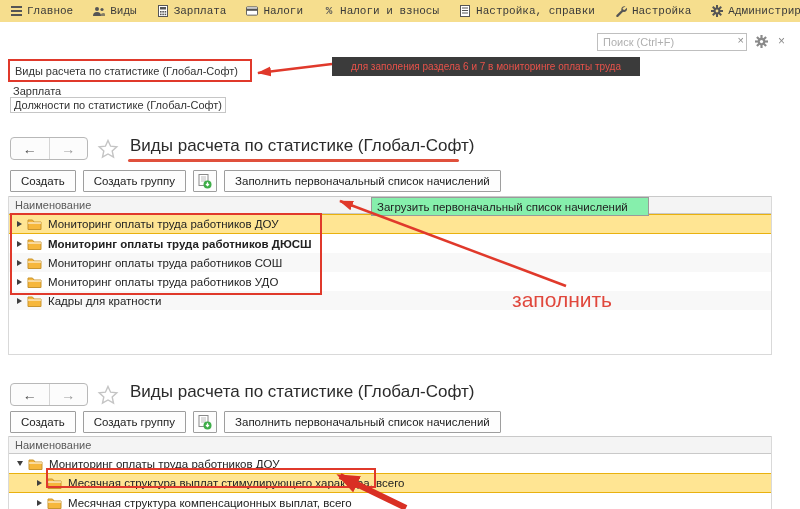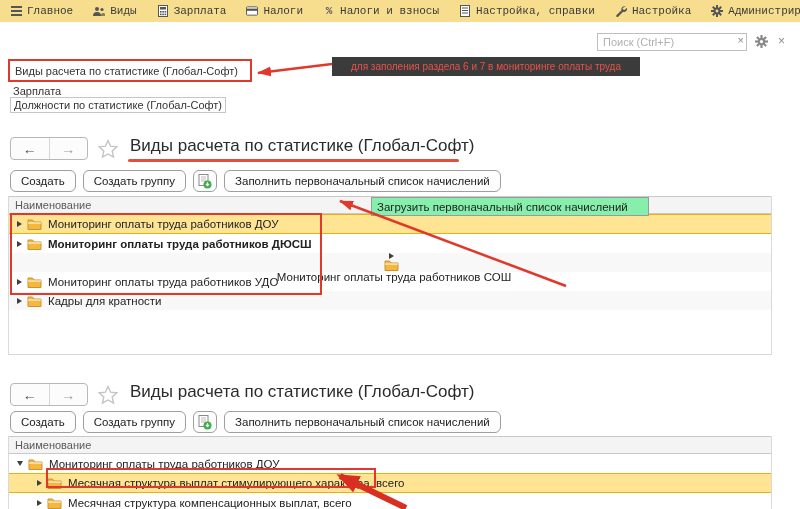--- a/index.html
+++ b/index.html
@@ -41,21 +41,21 @@
     background:#fcfcfc; display:flex; }
   .navbtns .nb { flex:1; display:flex; align-items:center; justify-content:center; font-size:14px; cursor:pointer; }
   .navbtns .nb.back { color:#4a4a4a; border-right:1px solid #d5d5d5; }
   .navbtns .nb.fwd { color:#9a9a9a; }
   .star { position:absolute; width:24px; height:24px; cursor:pointer; }
   .ptitle { position:absolute; font-size:17px; color:#2b2b2b; white-space:nowrap; }
   .title-underline { position:absolute; left:128px; width:331px; height:3px; background:#E0503C; border-radius:2px; }
 
   
   .toolbar { position:absolute; left:10px; display:flex; gap:7px; }
-  .btn { height:22px; border:1px solid #9e9e9e; border-radius:6px; background:#fdfdfd;
+  .btn { height:22px; border:1px solid #9e9e9e; border-radius:1px; background:#fdfdfd;
     font-size:11.5px; color:#222; padding:0 10px; display:flex; align-items:center; cursor:pointer;
     font-family:inherit; white-space:nowrap; }
   .btn.iconbtn { width:24px; padding:0; justify-content:center; }
 
   
   .tbl { position:absolute; left:8px; width:764px; background:#fff;
     border-left:1px solid #d9d9d9; border-right:1px solid #d9d9d9; border-bottom:1px solid #d9d9d9; }
   .tbl-head { height:18px; background:#f4f4f4; border-top:1px solid #c9c9c9; border-bottom:1px solid #c9c9c9;
     display:flex; align-items:center; padding-left:6px; font-size:11px; color:#5a5a5a; }
   .trow { height:19px; display:flex; align-items:center; position:relative; font-size:11.5px; color:#222;
@@ -251,21 +251,21 @@
     <div class="trow" style="padding-left:8px;font-weight:bold;">
       <span class="exp closed"></span>
       <span class="fold">
           <svg width="15" height="12" viewBox="0 0 15 12">
             <path d="M1 2 h4.5 l1.5 2 H14 v7.5 H1z" fill="#F6B73C" stroke="#C9952F"></path>
             <path d="M1 5 h13" stroke="#fff" stroke-width="1"></path>
           </svg>
         </span>
       <span>Мониторинг оплаты труда работников ДЮСШ</span>
     </div>
-    <div class="trow alt" style="padding-left:8px;flex-direction:column;">
+    <div class="trow alt" style="padding-left:8px;">
       <span class="exp closed"></span>
       <span class="fold">
           <svg width="15" height="12" viewBox="0 0 15 12">
             <path d="M1 2 h4.5 l1.5 2 H14 v7.5 H1z" fill="#F6B73C" stroke="#C9952F"></path>
             <path d="M1 5 h13" stroke="#fff" stroke-width="1"></path>
           </svg>
         </span>
       <span>Мониторинг оплаты труда работников СОШ</span>
     </div>
     <div class="trow" style="padding-left:8px;">
@@ -287,20 +287,21 @@
           </svg>
         </span>
       <span>Кадры для кратности</span>
     </div>
   </div>
 
   <div class="red-box" style="left:10px; top:213px; width:312px; height:82px;"></div>
 
   <div class="tip2">Загрузить первоначальный список начислений</div>
 
+  <div class="fill-label">заполнить</div>
 
   <div class="navbtns" style="left:10px; top:383px;">
     <span class="nb back">←</span>
     <span class="nb fwd">→</span>
   </div>
   <span class="star" style="left:96px; top:383px;">
     <svg width="24" height="24" viewBox="0 0 24 24">
         <path d="M12 3.5 L14.6 9.2 20.8 9.8 16.2 14 17.5 20.1 12 17 6.5 20.1 7.8 14 3.2 9.8 9.4 9.2z" fill="none" stroke="#c4c4c4" stroke-width="1.4"></path>
       </svg>
   </span>

